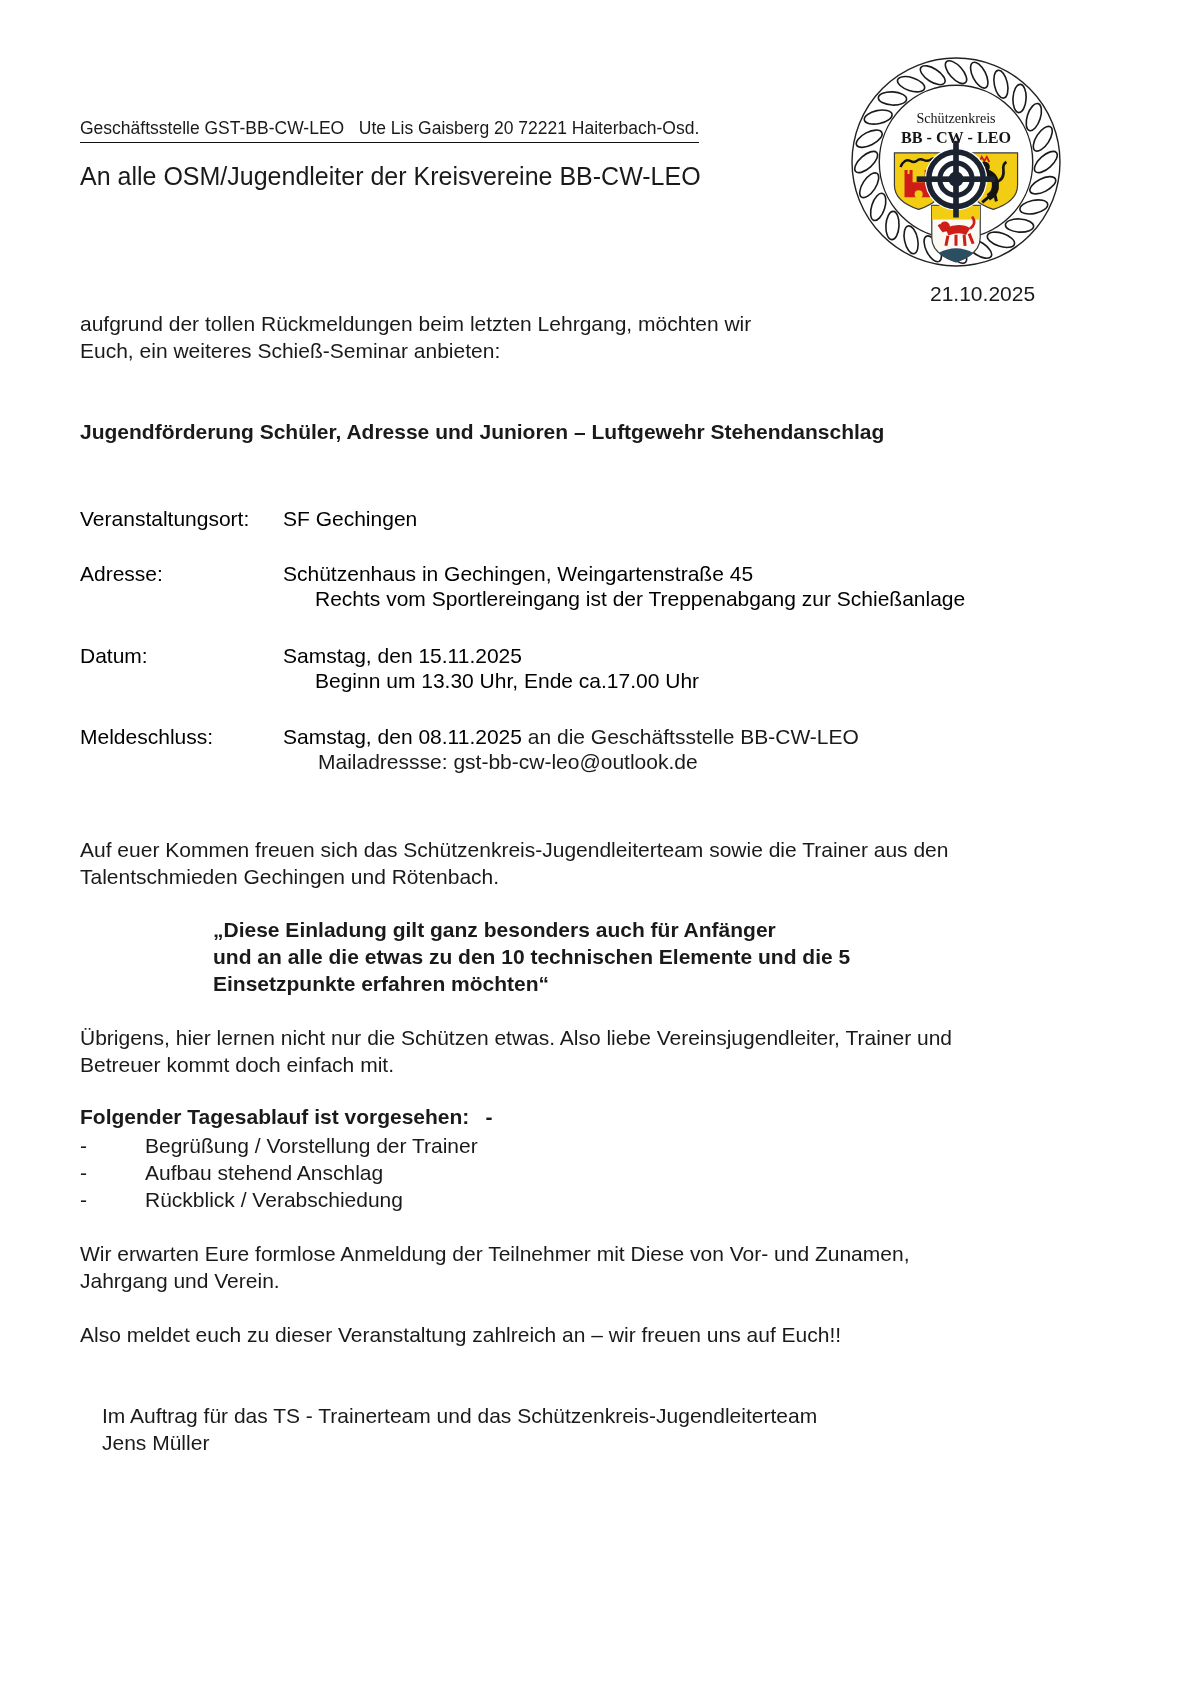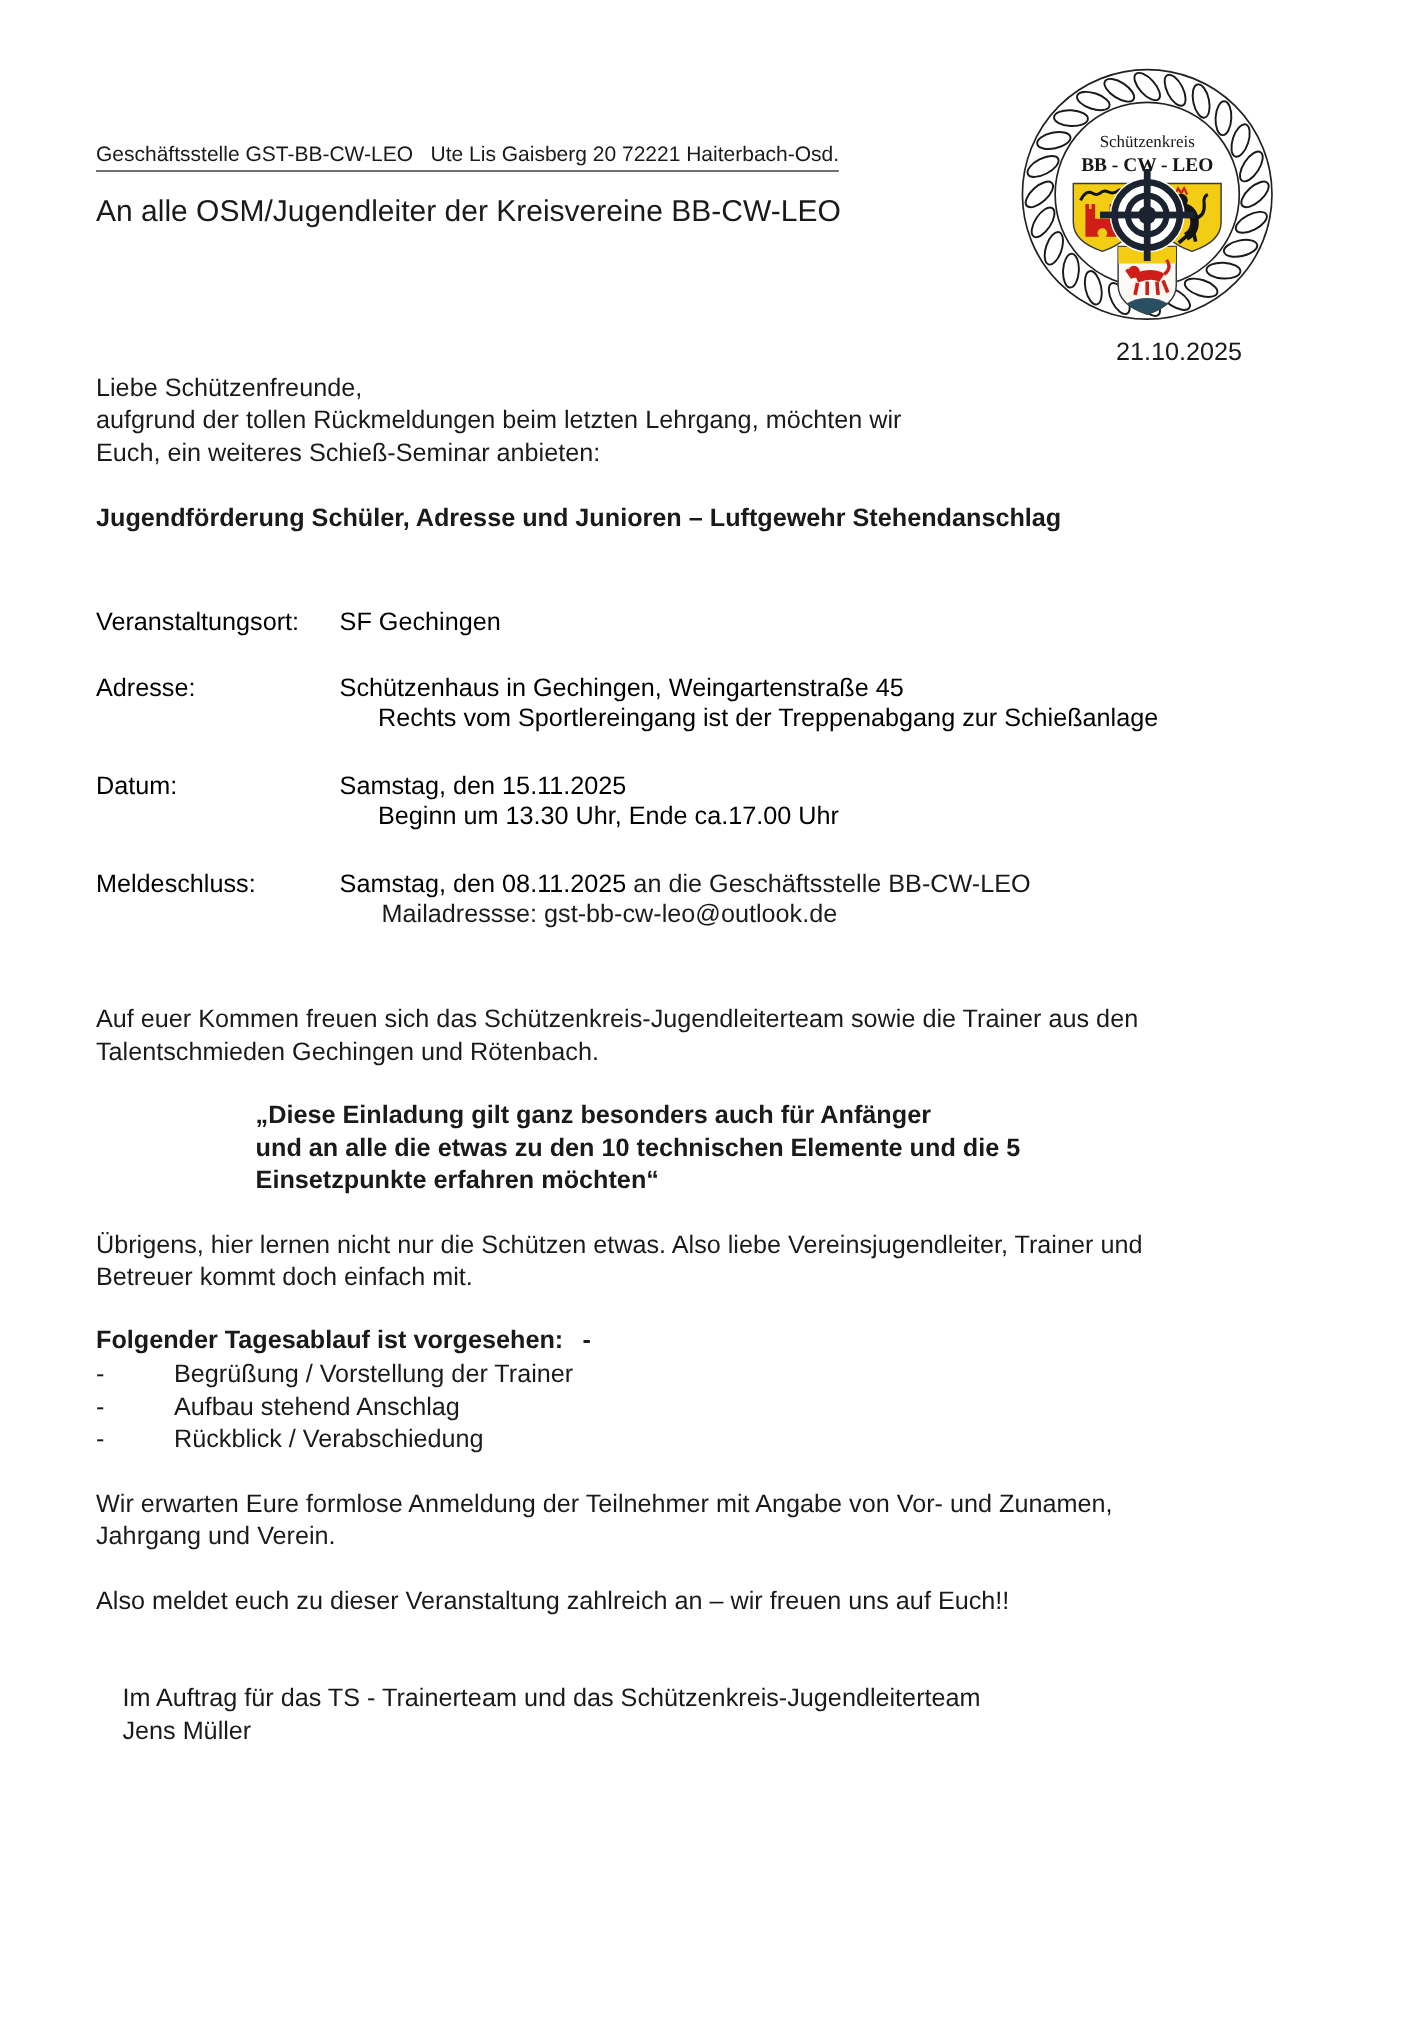--- a/index.html
+++ b/index.html
@@ -135,21 +135,20 @@
         <circle cx="105" cy="122" r="27" fill="none" stroke="#1b2330" stroke-width="5.5"></circle>
         <circle cx="105" cy="122" r="16" fill="none" stroke="#1b2330" stroke-width="5"></circle>
         <circle cx="105" cy="122" r="7.5" fill="#1b2330"></circle>
       </g>
     </svg>
   </div>
 
   <div class="abs letter-date">21.10.2025</div>
 
   <div class="abs para intro">
-    <div>Liebe Schützenfreunde,</div>
     <div>aufgrund der tollen Rückmeldungen beim letzten Lehrgang, möchten wir</div>
     <div>Euch, ein weiteres Schieß-Seminar anbieten:</div>
   </div>
 
   <div class="abs subject">Jugendförderung Schüler, Adresse und Junioren – Luftgewehr Stehendanschlag</div>
 
   <div class="abs detail-row red" style="left:80px;top:505px;">
     <span class="detail-label">Veranstaltungsort:</span><span>SF Gechingen</span>
   </div>
 
@@ -196,21 +195,21 @@
       <span class="dash">-</span>
         <span>Aufbau stehend Anschlag</span>
     </div>
     <div class="sched-item">
       <span class="dash">-</span>
         <span>Rückblick / Verabschiedung</span>
     </div>
   </div>
 
   <div class="abs para p3">
-    <div>Wir erwarten Eure formlose Anmeldung der Teilnehmer mit Angabe von Vor- und Zunamen,</div>
+    <div>Wir erwarten Eure formlose Anmeldung der Teilnehmer mit Diese von Vor- und Zunamen,</div>
     <div>Jahrgang und Verein.</div>
   </div>
 
   <div class="abs para p4">Also meldet euch zu dieser Veranstaltung zahlreich an – wir freuen uns auf Euch!!</div>
 
   <div class="abs para closing">
     <div>Im Auftrag für das TS - Trainerteam und das Schützenkreis-Jugendleiterteam</div>
     <div>Jens Müller</div>
   </div>
 

